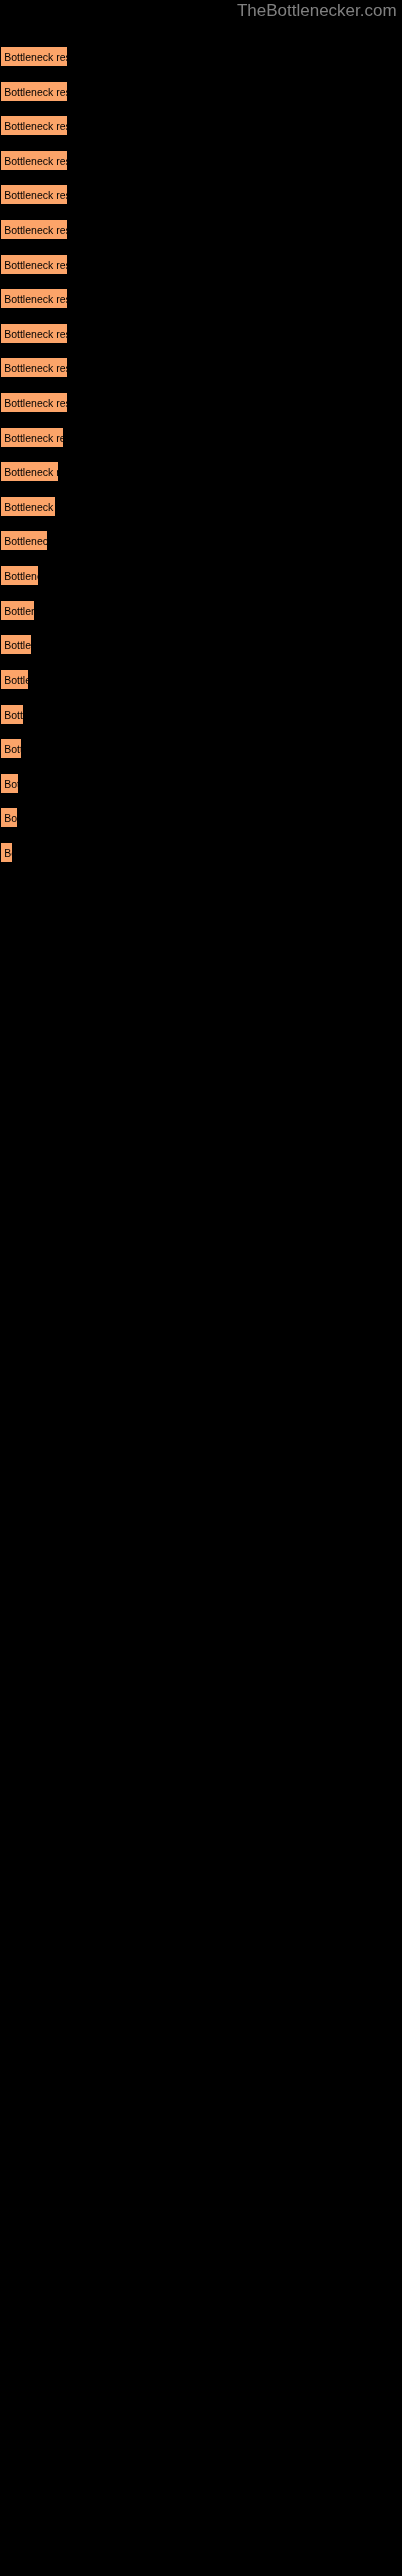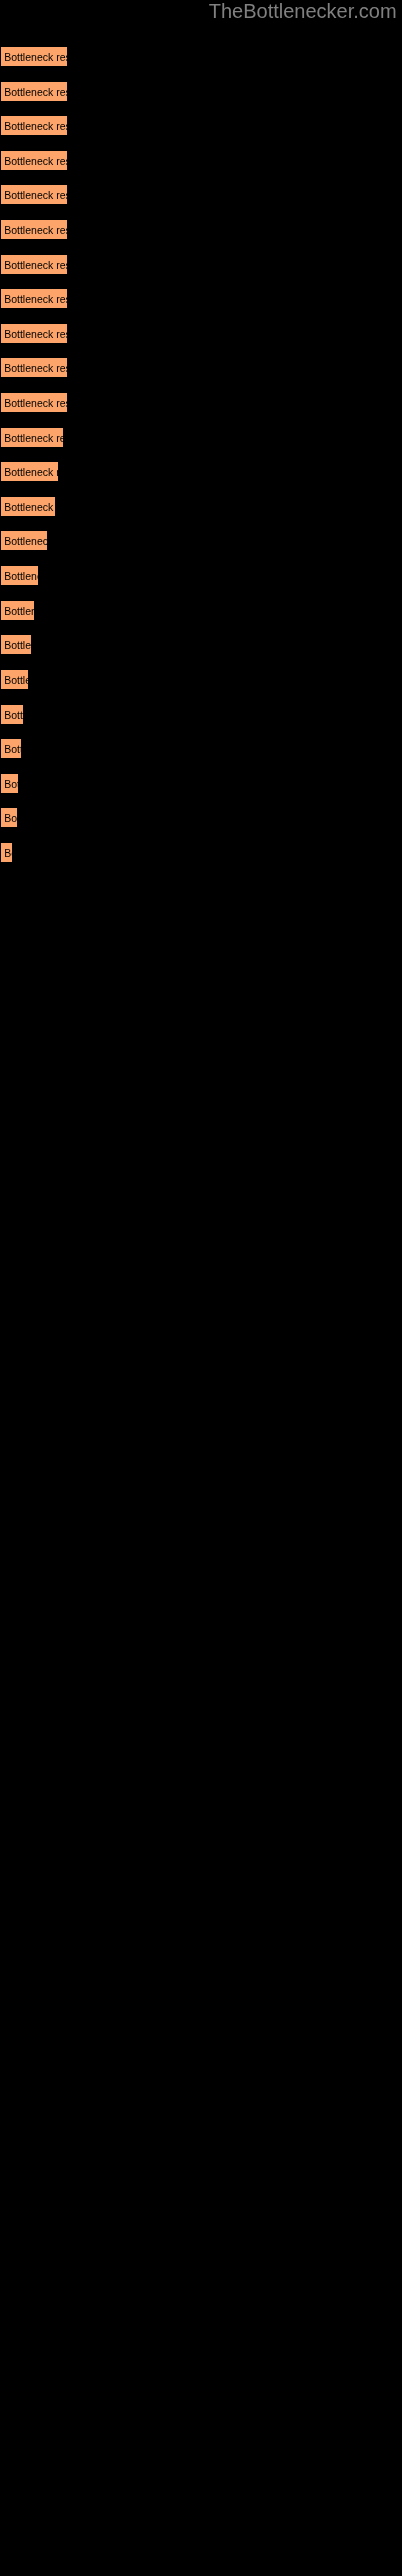--- a/index.html
+++ b/index.html
@@ -15,21 +15,21 @@
     overflow: hidden;
     font-family: "Liberation Sans", sans-serif;
     -webkit-font-smoothing: antialiased;
   }
 
   .watermark {
     position: absolute;
     top: 0px;
     right: 6.4px;
     font-family: "Liberation Sans", sans-serif;
-    font-size: 20px;
+    font-size: 17px;
     line-height: 22.5px;
     color: #808080;
     letter-spacing: 0px;
     white-space: nowrap;
     user-select: none;
   }
 
   .chart {
     position: absolute;
     left: 0px;

